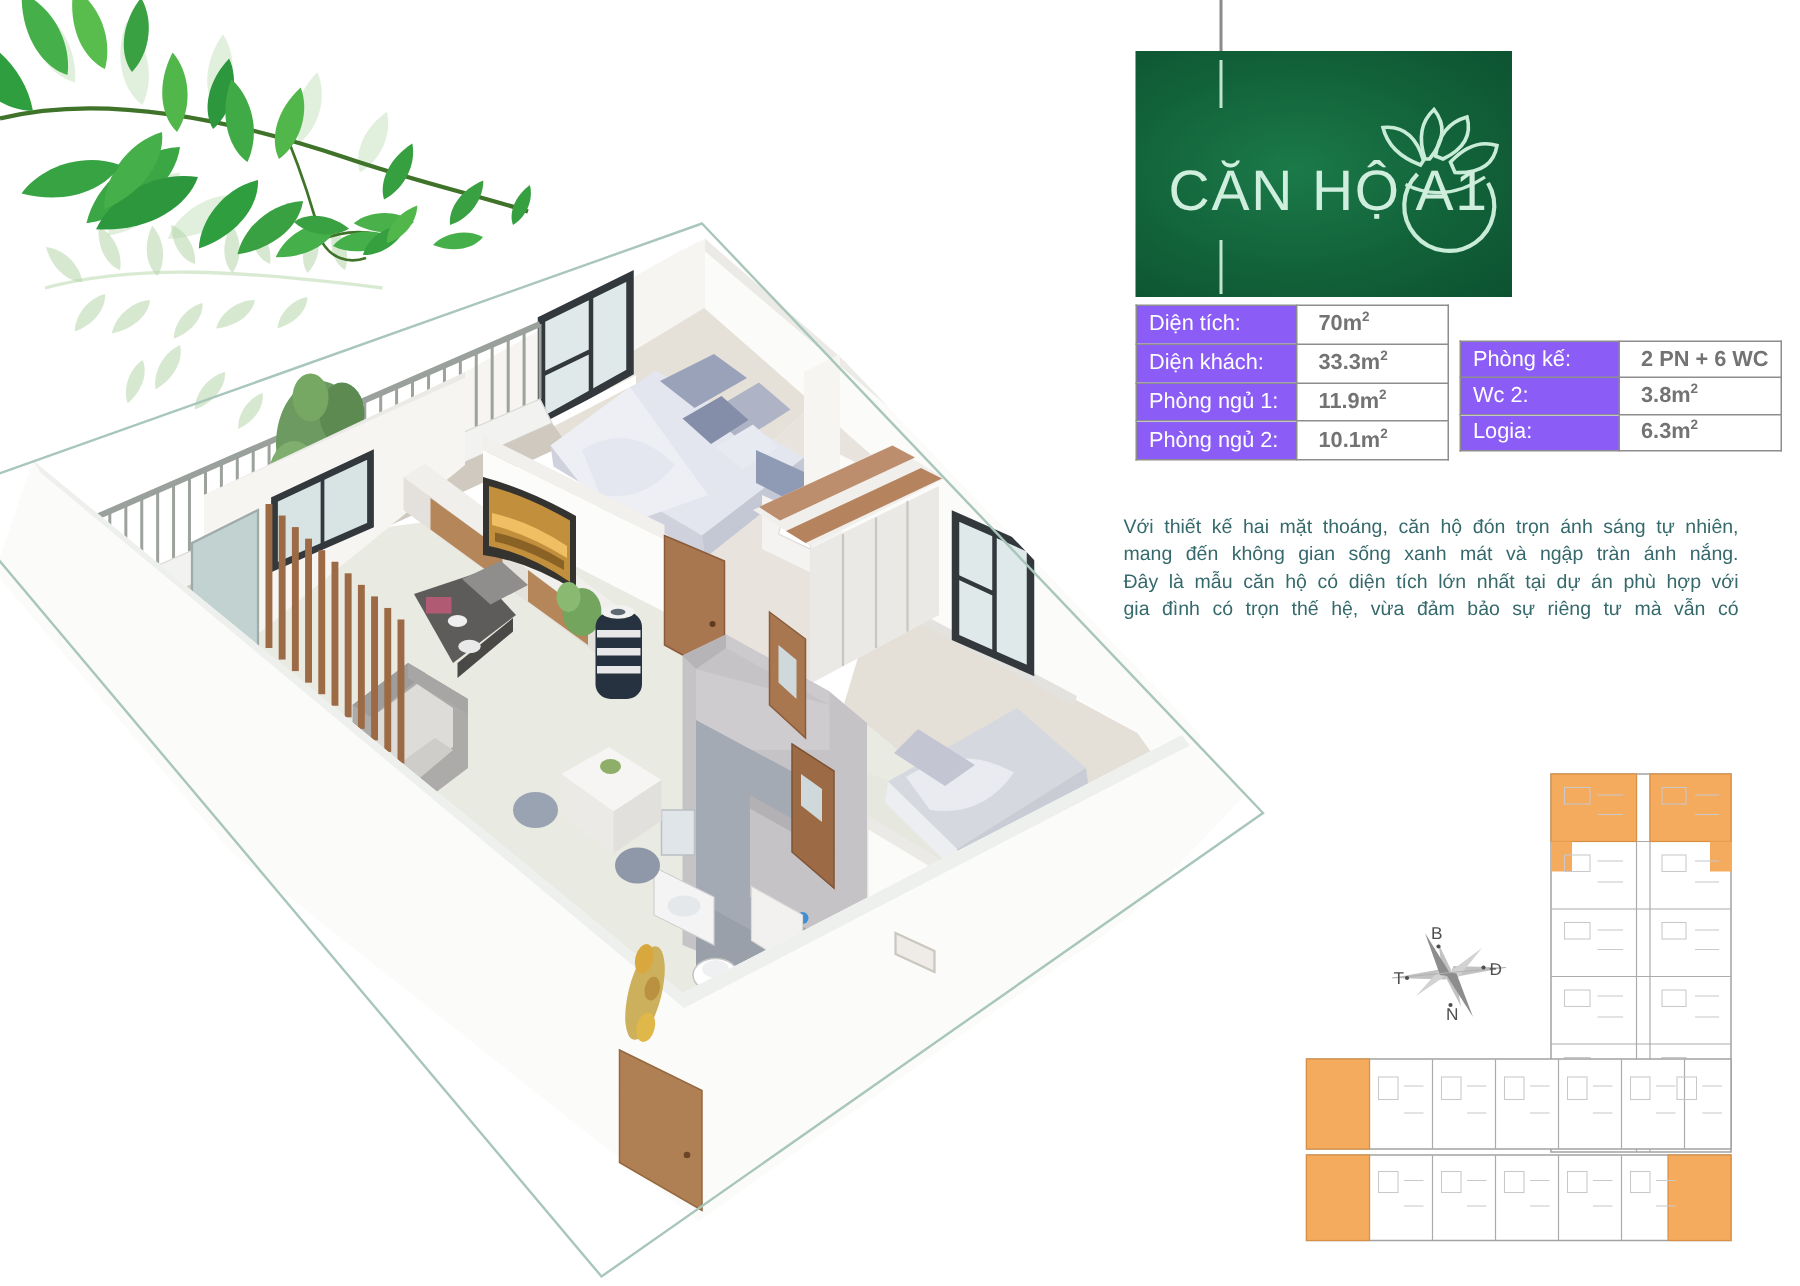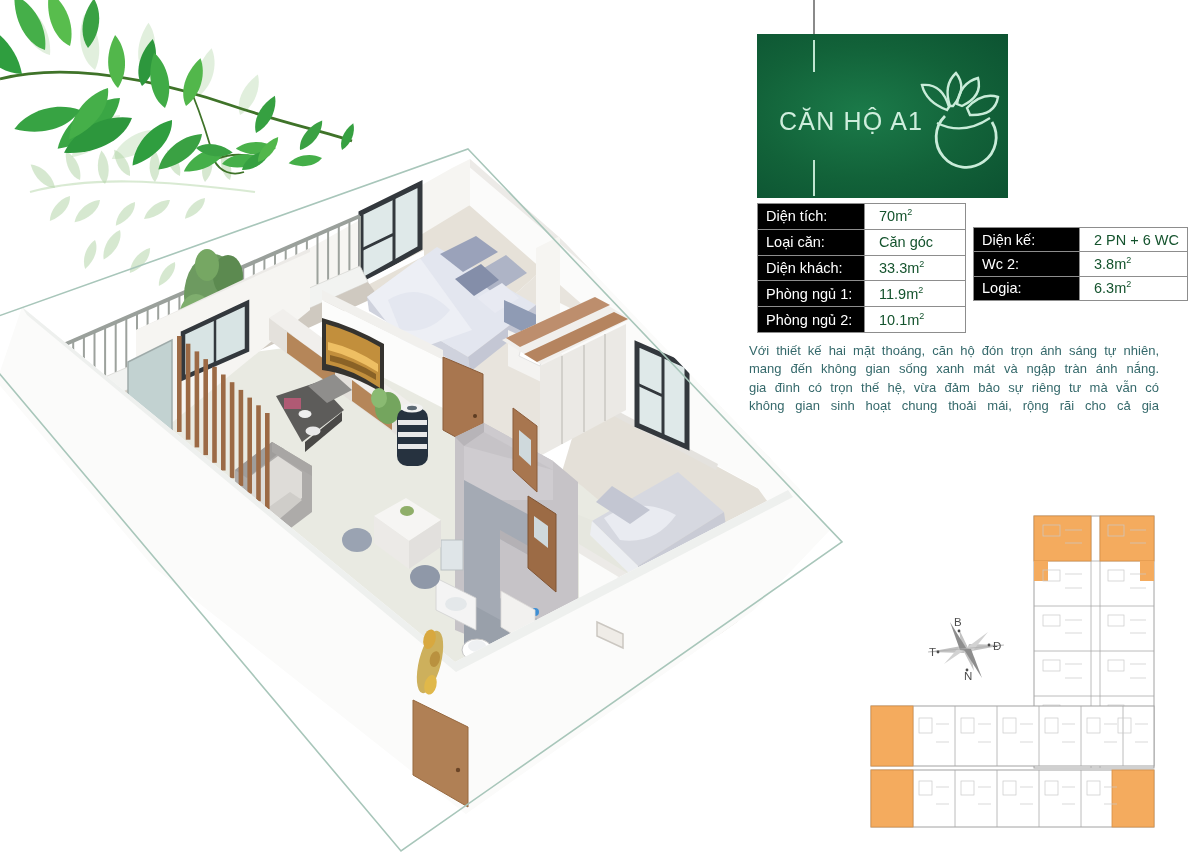--- a/index.html
+++ b/index.html
@@ -1,21 +1,21 @@
 <!DOCTYPE html>
 <html><head><meta charset="utf-8">
 <style>
 html,body{margin:0;padding:0;background:#ffffff;}
 #page{position:relative;width:1200px;height:857px;overflow:hidden;font-family:"Liberation Sans",sans-serif;background:#ffffff;}
 #banner{position:absolute;left:757px;top:34px;width:251px;height:164px;background:radial-gradient(ellipse at 42% 48%, #1b7a49 0%, #126239 55%, #0c5231 100%);}
-#banner .t{position:absolute;left:22px;top:73px;font-size:25px;letter-spacing:1.2px;color:#cfeedd;font-weight:400;}
+#banner .t{position:absolute;left:22px;top:73px;font-size:38px;letter-spacing:1.2px;color:#cfeedd;font-weight:400;}
 table{border-collapse:collapse;position:absolute;font-size:14.5px;table-layout:fixed;}
 td{border:1px solid #8d8d8d;vertical-align:middle;overflow:hidden;white-space:nowrap;}
-td.l{background:#000000;color:#ffffff;padding:0 0 0 8px;margin-left:25px;}
-td.v{background:#ffffff;color:#14532d;padding:0 0 0 14px;}
+td.l{background:#8b5cf6;color:#ffffff;padding:0 0 0 8px;margin-left:25px;}
+td.v{background:#ffffff;color:#737373;padding:0 0 0 14px;font-weight:bold;}
 #t1{left:757px;top:203px;}
 #t1 td{height:24.8px;}
 #t1 td.l{width:98px;} #t1 td.v{width:86px;}
 #t2{left:973px;top:227px;}
 #t2 td{height:23.3px;}
 #t2 td.l{width:97px;} #t2 td.v{width:93px;}
 #para{position:absolute;left:749px;top:342px;width:410px;font-size:13px;line-height:18.4px;color:#35696b;}
 #para div{text-align:justify;text-align-last:justify;white-space:nowrap;}
 #para div.last{text-align-last:left;}
 sup{font-size:9px;vertical-align:super;line-height:0;}
@@ -511,53 +511,49 @@
 
 <div style="position:absolute;left:813px;top:0;width:2px;height:34px;background:#8a8a8a"></div>
 
 <table id="t1">
 <tbody>
         <tr>
           <td class="l">Diện tích:</td>
           <td class="v">70m<sup>2</sup></td>
         </tr>
 <tr>
-          <td class="l">Loại căn:</td>
-          <td class="v">Căn góc</td>
-        </tr>
-<tr>
           <td class="l">Diện khách:</td>
           <td class="v">33.3m<sup>2</sup></td>
         </tr>
 <tr>
           <td class="l">Phòng ngủ 1:</td>
           <td class="v">11.9m<sup>2</sup></td>
         </tr>
 <tr>
           <td class="l">Phòng ngủ 2:</td>
           <td class="v">10.1m<sup>2</sup></td>
         </tr>
 </tbody>
     </table>
 
 <table id="t2">
 <tbody>
         <tr>
-          <td class="l">Diện kế:</td>
+          <td class="l">Phòng kế:</td>
           <td class="v">2 PN + 6 WC</td>
         </tr>
 <tr>
           <td class="l">Wc 2:</td>
           <td class="v">3.8m<sup>2</sup></td>
         </tr>
 <tr>
           <td class="l">Logia:</td>
           <td class="v">6.3m<sup>2</sup></td>
         </tr>
 </tbody>
     </table>
 
 <div id="para">
 <div>Với thiết kế hai mặt thoáng, căn hộ đón trọn ánh sáng tự nhiên,</div>
 <div>mang đến không gian sống xanh mát và ngập tràn ánh nắng.</div>
+<div>Đây là mẫu căn hộ có diện tích lớn nhất tại dự án phù hợp với</div>
 <div>gia đình có trọn thế hệ, vừa đảm bảo sự riêng tư mà vẫn có</div>
-<div>không gian sinh hoạt chung thoải mái, rộng rãi cho cả gia</div>
 </div>
 </div>
 </body></html>

